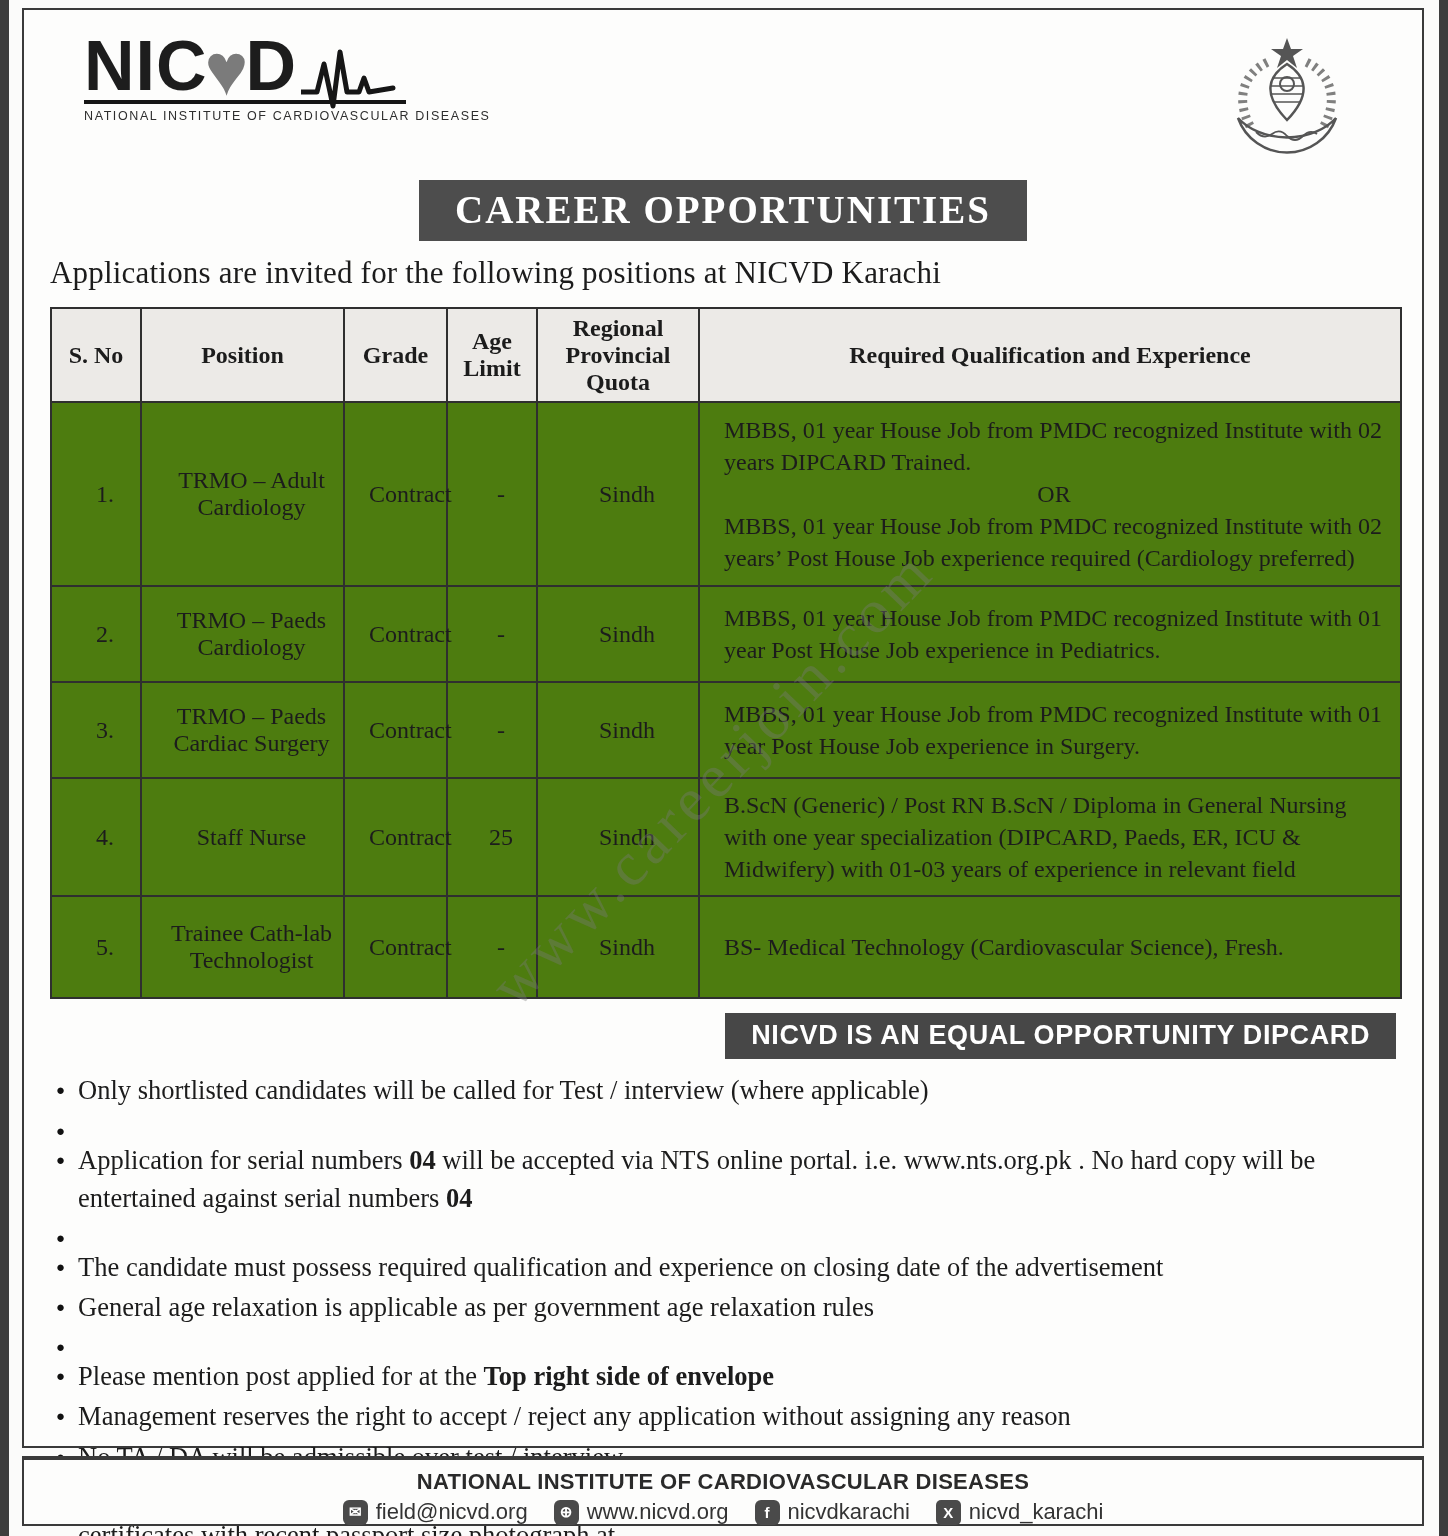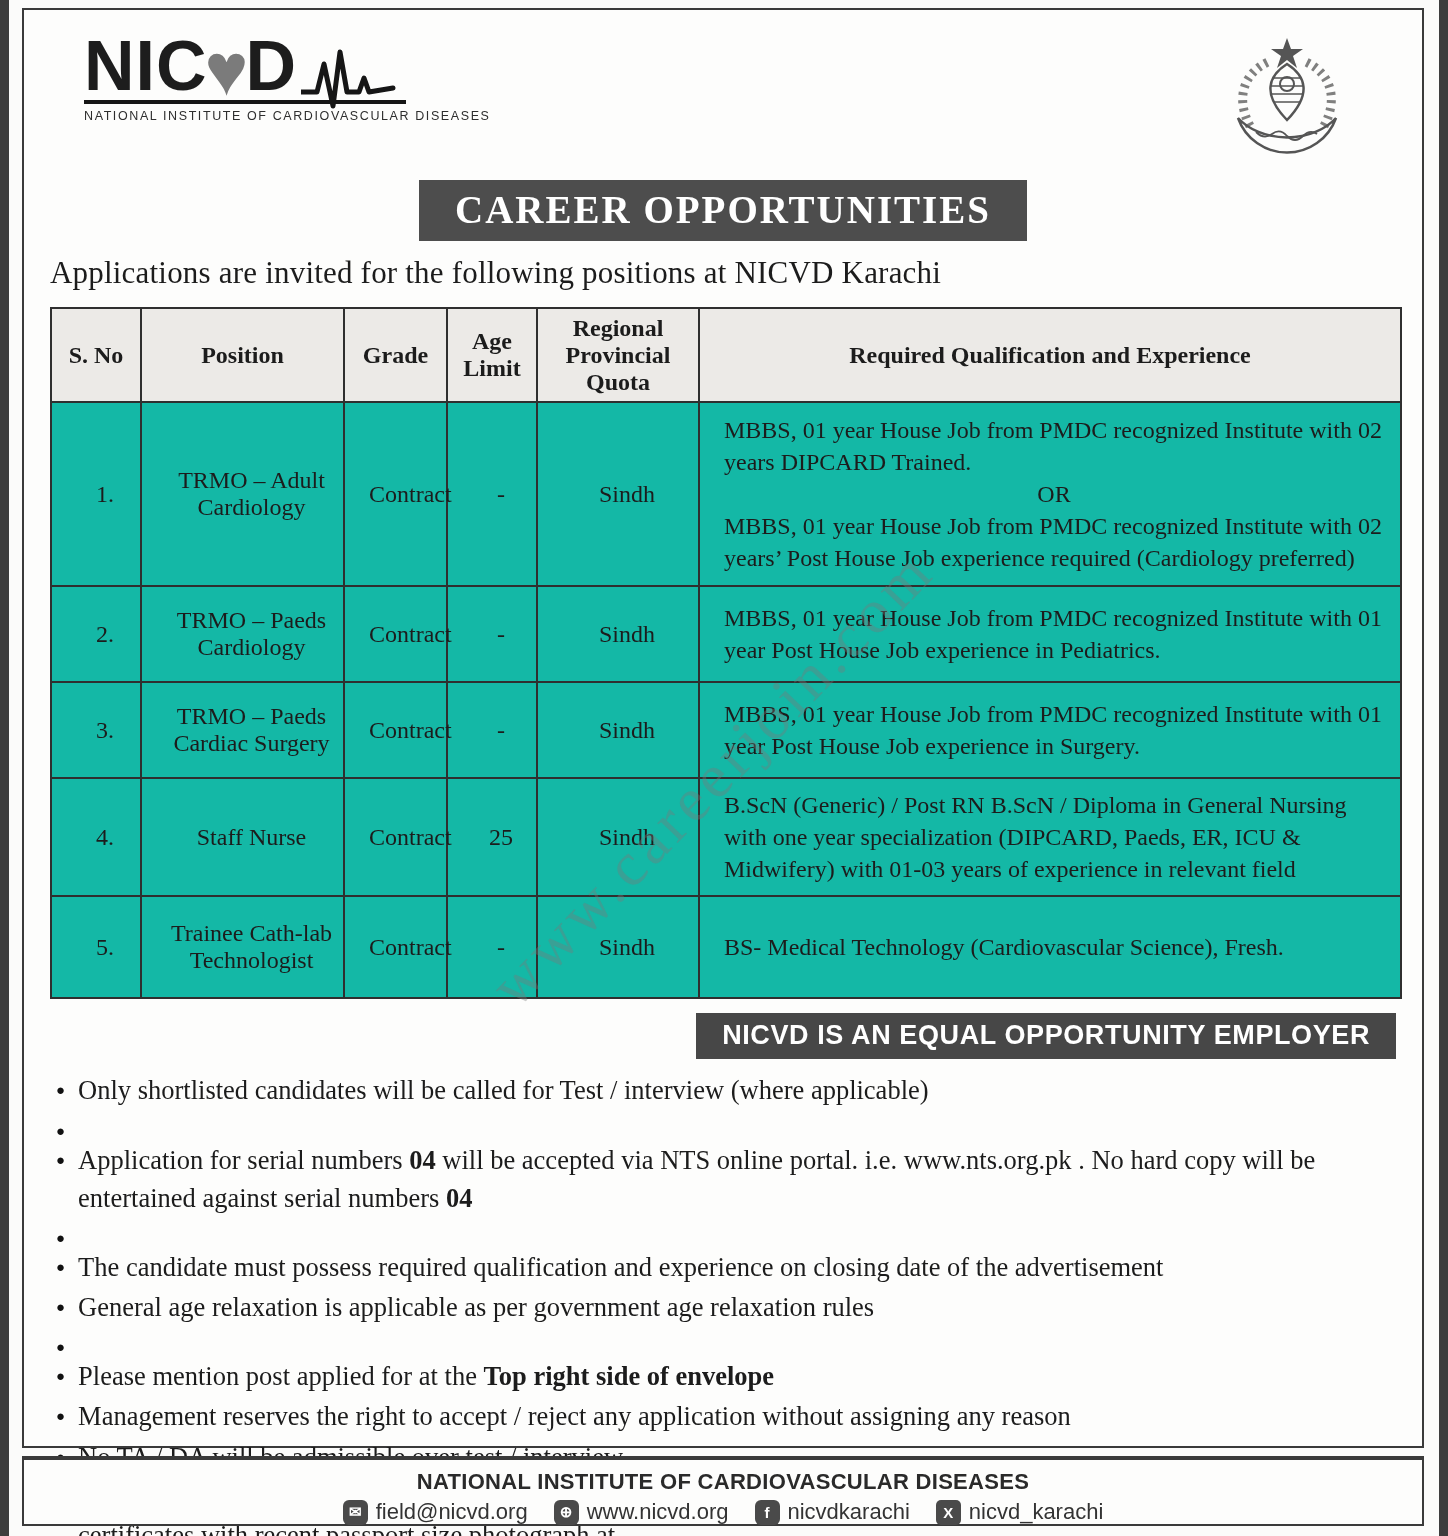--- a/index.html
+++ b/index.html
@@ -39,21 +39,21 @@
   }
   .intro-line{text-align:left;font-size:31px;margin-top:14px;letter-spacing:0.2px;}
 
   
   table.positions{border-collapse:collapse;margin:16px auto 0 auto;width:1350px;table-layout:fixed;}
   table.positions th, table.positions td{border:2px solid #2f2f2f;}
   table.positions th{
     background:#eceae7;font-size:24px;font-weight:bold;padding:4px 6px;height:84px;
     text-align:center;vertical-align:middle;
   }
-  table.positions td{font-size:24px;vertical-align:middle;background:#14b8a6;padding-left:24px;}
+  table.positions td{font-size:24px;vertical-align:middle;background:#4d7c0f;padding-left:24px;}
   td.c-center{text-align:center;padding:4px 6px;}
   td.c-qual{font-size:23.5px;line-height:1.34;padding:10px 16px;vertical-align:middle;}
   tbody tr:nth-child(1){height:184px;}
   tbody tr:nth-child(2){height:96px;}
   tbody tr:nth-child(3){height:96px;}
   tbody tr:nth-child(4){height:106px;}
   tbody tr:nth-child(5){height:102px;}
 
   
   .equal-banner{
@@ -195,21 +195,21 @@
           <td class="c-center">Contract</td>
           <td class="c-center">-</td>
           <td class="c-center">Sindh</td>
           <td class="c-qual">
             <div>BS- Medical Technology (Cardiovascular Science), Fresh.</div>
           </td>
         </tr>
       </tbody>
   </table>
 
-  <div class="equal-banner">NICVD IS AN EQUAL OPPORTUNITY EMPLOYER</div>
+  <div class="equal-banner">NICVD IS AN EQUAL OPPORTUNITY DIPCARD</div>
 
   <ul class="notes">
       <li>
         <span class="marker">●</span>
         <span class="note-text"><span>Only shortlisted candidates will be called for Test / interview (where applicable)</span></span>
       </li>
       <li>
         <span class="marker">●</span>
       </li>
       <li>

